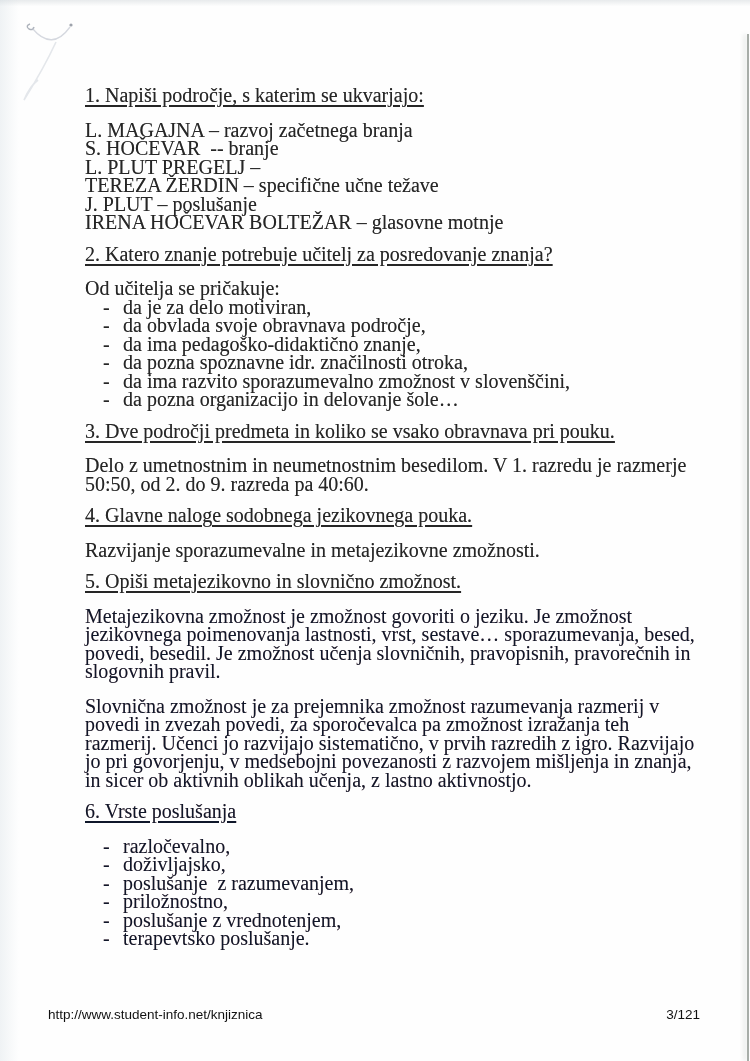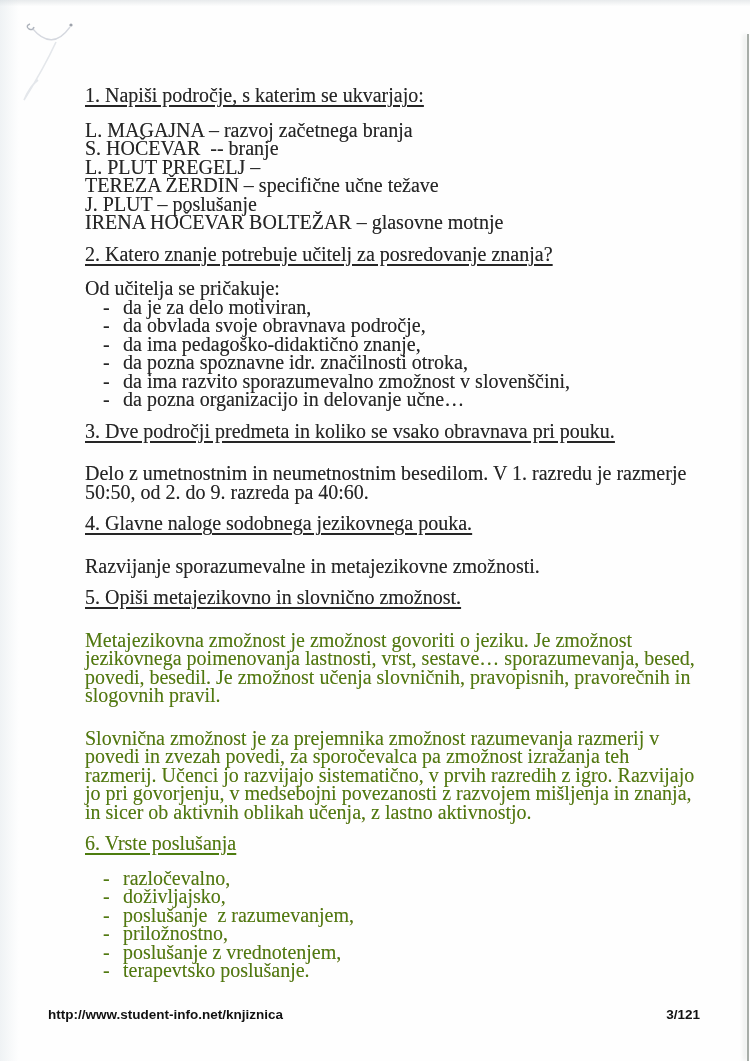--- a/index.html
+++ b/index.html
@@ -34,34 +34,34 @@
     line-height: 18.5px;
     text-shadow: 0 0 0.5px rgba(40,40,40,0.45);
   }
   .heading {
     text-decoration: underline;
     text-underline-offset: 3px;
     margin-bottom: 16px;
     white-space: pre-wrap;
   }
   .block { margin-bottom: 13px; }
-  .para { margin-bottom: 13px; white-space: pre-wrap; margin-top: 24px; }
+  .para { margin-bottom: 13px; white-space: pre-wrap; }
   .line { white-space: pre-wrap; }
   .list { margin-bottom: 13px; }
   .li-row { display: flex; }
   .li-dash { width: 20px; margin-left: 18px; flex: 0 0 auto; }
   .li-text { white-space: pre-wrap; text-align: right; }
-  .red { color: #4d7c0f; text-shadow: 0 0 0.5px rgba(168,66,58,0.4); }
+  .red { color: #0f172a; text-shadow: 0 0 0.5px rgba(168,66,58,0.4); }
 
   .footer {
     position: absolute;
     left: 48px; right: 50px; top: 1007px;
     display: flex; justify-content: space-between; align-items: baseline;
     font-family: "Liberation Sans", "DejaVu Sans", sans-serif;
-    font-weight: bold;
+    font-weight: normal;
     font-size: 13.5px;
     color: #111;
   }
 </style>
 </head>
 <body>
 
 <div class="scan-tint"></div>
 <div class="right-edge-strip"></div>
 
@@ -105,21 +105,21 @@
       <div class="li-row">
         <span class="li-dash">-</span>
         <span class="li-text">da pozna spoznavne idr. značilnosti otroka,</span>
       </div>
       <div class="li-row">
         <span class="li-dash">-</span>
         <span class="li-text">da ima razvito sporazumevalno zmožnost v slovenščini,</span>
       </div>
       <div class="li-row">
         <span class="li-dash">-</span>
-        <span class="li-text">da pozna organizacijo in delovanje učne…</span>
+        <span class="li-text">da pozna organizacijo in delovanje šole…</span>
       </div>
     </div>
   </div>
 
   <div>
     <div class="heading">3. Dve področji predmeta in koliko se vsako obravnava pri pouku.</div>
     <div class="para">Delo z umetnostnim in neumetnostnim besedilom. V 1. razredu je razmerje 50:50, od 2. do 9. razreda pa 40:60.</div>
   </div>
 
   <div>

